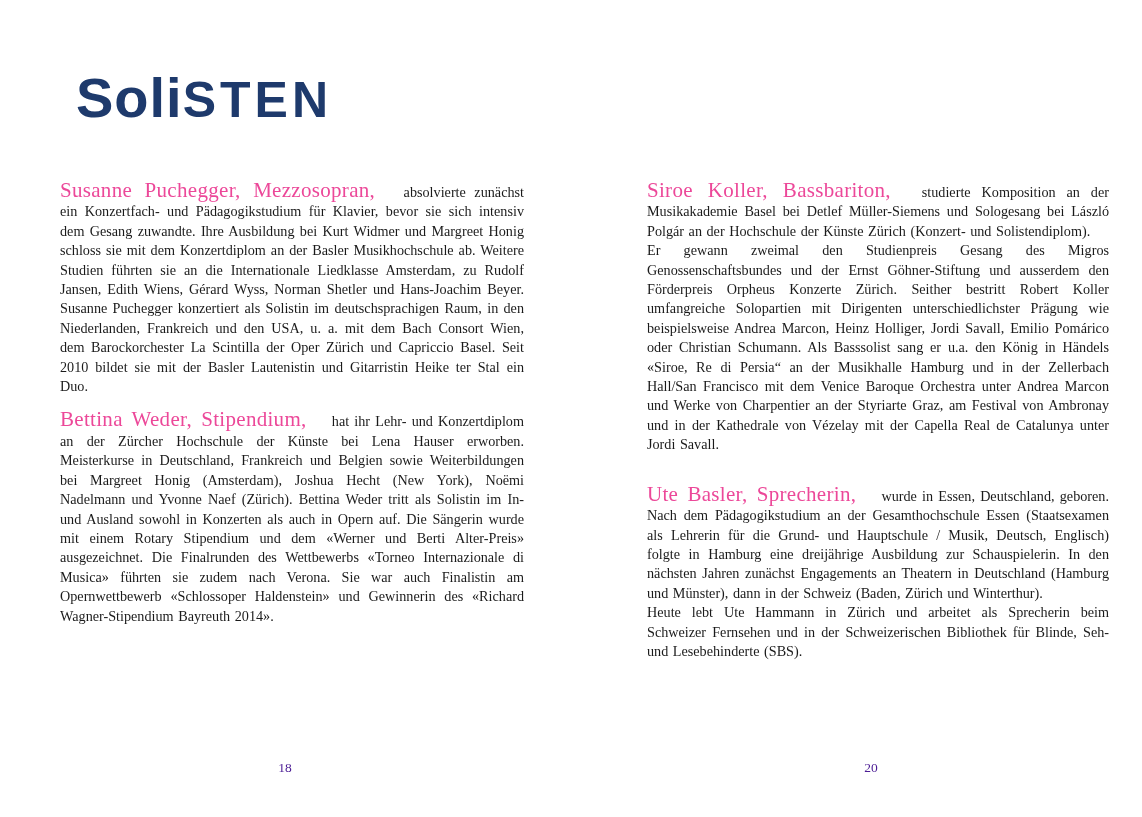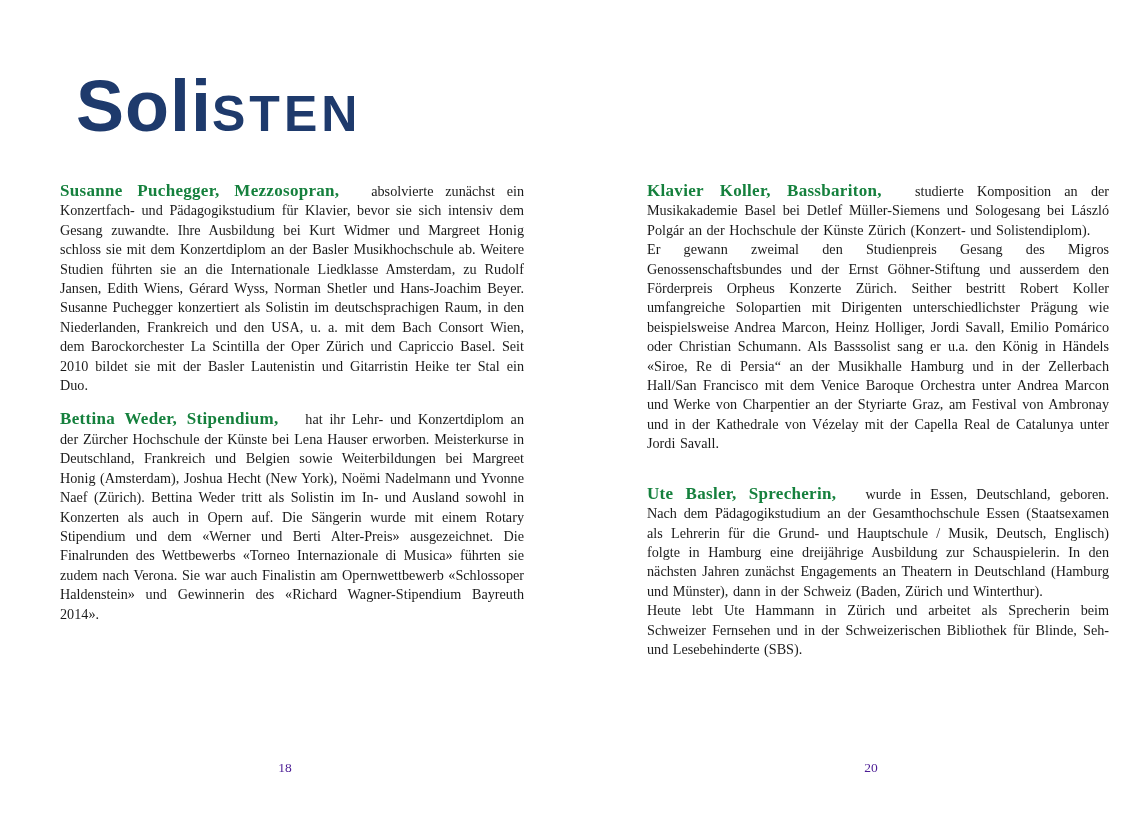--- a/index.html
+++ b/index.html
@@ -17,21 +17,21 @@
     position: absolute;
     left: 76px;
     top: 70px;
     color: #1e3a6c;
     font-family: "Liberation Sans", sans-serif;
     font-weight: 700;
     line-height: 1;
     white-space: nowrap;
   }
   .title-lead {
-    font-size: 72px;
+    font-size: 56px;
     letter-spacing: 1px;
   }
   .title-tail {
     font-size: 50px;
     text-transform: uppercase;
     letter-spacing: 4px;
   }
 
   
   .col {
@@ -45,23 +45,23 @@
   }
   .col-left  { left: 60px;  width: 464px; }
   .col-right { left: 647px; width: 462px; }
 
   .bio { text-align: justify; }
   .bio + .bio.gap-sm { margin-top: 14px; }
   .bio + .bio.gap-lg { margin-top: 30px; }
 
   .bio-head {
     font-family: "Liberation Serif", serif;
-    font-weight: 700;
-    font-size: 17px;
-    color: #15803d;
+    font-weight: 400;
+    font-size: 21px;
+    color: #ec4899;
     letter-spacing: 0.3px;
     word-spacing: 3px;
   }
   .bio-body {
     white-space: pre-wrap; 
     margin-left: 20px;
   }
 
   
   .pagenum {
@@ -88,21 +88,21 @@
     <span class="bio-body">absolvierte zunächst ein Konzertfach- und Pädagogikstudium für Klavier, bevor sie sich intensiv dem Gesang zuwandte. Ihre Ausbildung bei Kurt Widmer und Margreet Honig schloss sie mit dem Konzertdiplom an der Basler Musikhochschule ab. Weitere Studien führten sie an die Internationale Liedklasse Amsterdam, zu Rudolf Jansen, Edith Wiens, Gérard Wyss, Norman Shetler und Hans-Joachim Beyer. Susanne Puchegger konzertiert als Solistin im deutschsprachigen Raum, in den Niederlanden, Frankreich und den USA, u. a. mit dem Bach Consort Wien, dem Barockorchester La Scintilla der Oper Zürich und Capriccio Basel. Seit 2010 bildet sie mit der Basler Lautenistin und Gitarristin Heike ter Stal ein Duo.</span>
   </article>
   <article class="bio gap-sm">
     <span class="bio-head">Bettina Weder, Stipendium,</span>
     <span class="bio-body">hat ihr Lehr- und Konzertdiplom an der Zürcher Hochschule der Künste bei Lena Hauser erworben. Meisterkurse in Deutschland, Frankreich und Belgien sowie Weiterbildungen bei Margreet Honig (Amsterdam), Joshua Hecht (New York), Noëmi Nadelmann und Yvonne Naef (Zürich). Bettina Weder tritt als Solistin im In- und Ausland sowohl in Konzerten als auch in Opern auf. Die Sängerin wurde mit einem Rotary Stipendium und dem «Werner und Berti Alter-Preis» ausgezeichnet. Die Finalrunden des Wettbewerbs «Torneo Internazionale di Musica» führten sie zudem nach Verona. Sie war auch Finalistin am Opernwettbewerb «Schlossoper Haldenstein» und Gewinnerin des «Richard Wagner-Stipendium Bayreuth 2014».</span>
   </article>
 </section>
 
 <section class="col col-right">
   <article class="bio">
-    <span class="bio-head">Klavier Koller, Bassbariton,</span>
+    <span class="bio-head">Siroe Koller, Bassbariton,</span>
     <span class="bio-body">studierte Komposition an der Musikakademie Basel bei Detlef Müller-Siemens und Sologesang bei László Polgár an der Hochschule der Künste Zürich (Konzert- und Solistendiplom).
 Er gewann zweimal den Studienpreis Gesang des Migros Genossenschaftsbundes und der Ernst Göhner-Stiftung und ausserdem den Förderpreis Orpheus Konzerte Zürich. Seither bestritt Robert Koller umfangreiche Solopartien mit Dirigenten unterschiedlichster Prägung wie beispielsweise Andrea Marcon, Heinz Holliger, Jordi Savall, Emilio Pomárico oder Christian Schumann. Als Basssolist sang er u.a. den König in Händels «Siroe, Re di Persia“ an der Musikhalle Hamburg und in der Zellerbach Hall/San Francisco mit dem Venice Baroque Orchestra unter Andrea Marcon und Werke von Charpentier an der Styriarte Graz, am Festival von Ambronay und in der Kathedrale von Vézelay mit der Capella Real de Catalunya unter Jordi Savall.</span>
   </article>
   <article class="bio gap-lg">
     <span class="bio-head">Ute Basler, Sprecherin,</span>
     <span class="bio-body">wurde in Essen, Deutschland, geboren. Nach dem Pädagogikstudium an der Gesamthochschule Essen (Staatsexamen als Lehrerin für die Grund- und Hauptschule / Musik, Deutsch, Englisch) folgte in Hamburg eine dreijährige Ausbildung zur Schauspielerin. In den nächsten Jahren zunächst Engagements an Theatern in Deutschland (Hamburg und Münster), dann in der Schweiz (Baden, Zürich und Winterthur).
 Heute lebt Ute Hammann in Zürich und arbeitet als Sprecherin beim Schweizer Fernsehen und in der Schweizerischen Bibliothek für Blinde, Seh- und Lesebehinderte (SBS).</span>
   </article>
 </section>
 

